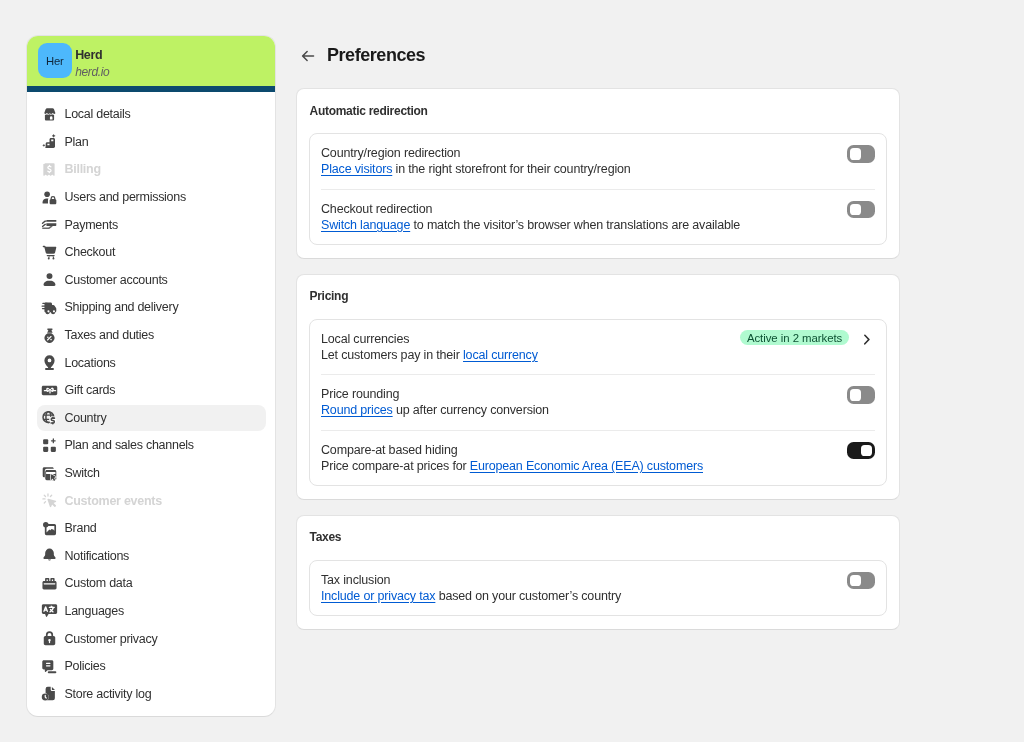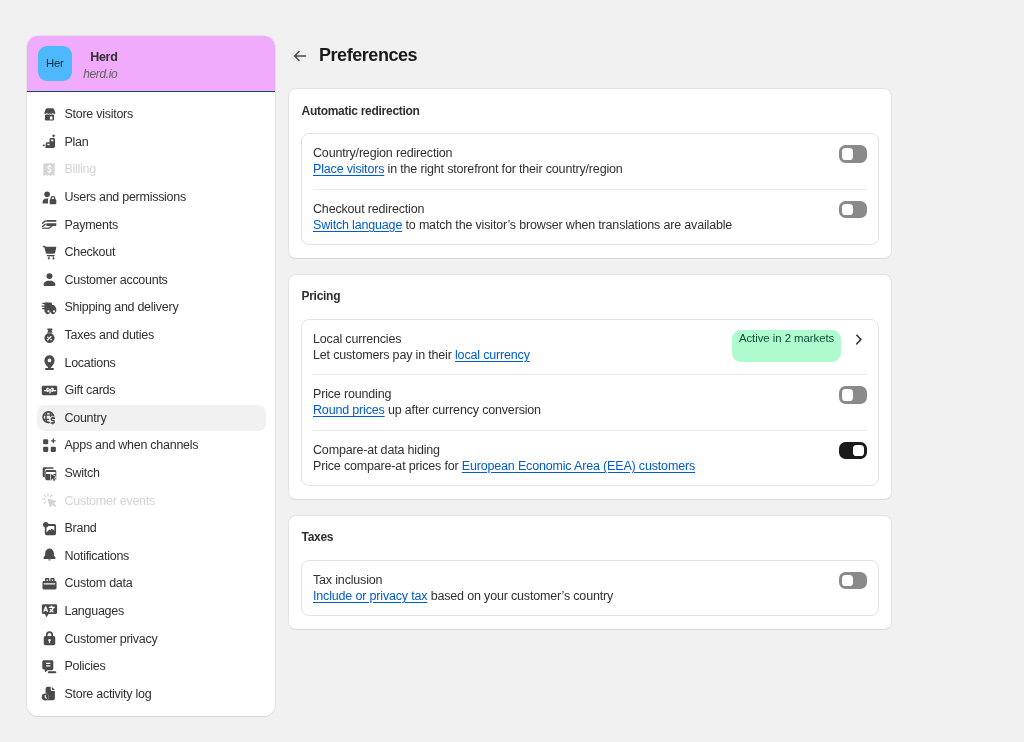--- a/index.html
+++ b/index.html
@@ -14,48 +14,48 @@
   }
   .page { position:relative; width:1024px; height:742px; }
 
   
   .sidebar {
     position:absolute; left:26px; top:35px; width:250px; height:682px;
     background:#fff; border:1px solid #e3e3e3; border-bottom-color:#dadada; border-radius:12px;
     overflow:hidden;
   }
   .store-header {
-    height:55.5px; background:#f0abfc; border-bottom:1px solid #0c4a6e;
+    height:55.5px; background:#bef264; border-bottom:6px solid #0c4a6e;
     display:flex; align-items:center; padding:0 0 0 10.6px;
   }
   .store-logo {
     width:34.6px; height:34.6px; border-radius:9px; background:#4db8fc;
     display:flex; align-items:center; justify-content:center;
     font-size:11.3px; letter-spacing:-0.2px; color:#10263a; flex:0 0 auto;
   }
-  .store-meta { margin-left:11px; padding-top:6px;text-align:right; }
+  .store-meta { margin-left:3px; padding-top:6px; }
   .store-name { font-size:12.5px; font-weight:bold; letter-spacing:-0.35px; color:#303030; line-height:14px; }
   .store-url { font-size:12px; letter-spacing:-0.35px; color:#616161; line-height:16px; margin-top:2px;font-style:italic; }
 
   .navlist { padding:9px 11px 0 11px; }
   .navitem {
     display:flex; align-items:center; height:27.6px; position:relative;
     padding-left:3px;
   }
   .navitem .hl { position:absolute; left:-1px; right:-2px; top:0.8px; height:25.8px; border-radius:8px; z-index:0; }
   .navitem .ico, .navitem .lbl { position:relative; z-index:1; }
   .navitem .ico { width:17px; height:17px; flex:0 0 auto; display:flex; align-items:center; justify-content:center; color:#4a4a4a; }
   .navitem .ico svg { display:block; }
   .navitem .lbl { font-size:12.5px; letter-spacing:-0.27px; color:#303030; margin-left:6.5px; }
   .navitem.active .hl { background:#f1f1f1; }
-  .navitem.disabled .lbl { color:#d4d4d4; }
+  .navitem.disabled .lbl { color:#d4d4d4;font-weight:bold; }
   .navitem.disabled .ico { color:#d4d4d4; }
 
   
-  .main { position:absolute; left:288px; top:40px; width:604px; }
+  .main { position:absolute; left:296px; top:40px; width:604px; }
   .page-title-row { display:flex; align-items:center; height:31px; margin-bottom:17px; }
   .back-btn { width:18px; height:18px; display:flex; align-items:center; justify-content:center; margin-left:3px; color:#4a4a4a; }
   .page-title { font-size:18px; font-weight:bold; letter-spacing:-0.45px; color:#1a1a1a; margin-left:10px; }
 
   .card {
     background:#fff; border:1px solid #e3e3e3; border-bottom-color:#dadada; border-radius:8px;
     padding:13.5px 12px 13px 12px; margin-bottom:14.5px;
   }
   .card-title { font-size:12px; font-weight:bold; letter-spacing:-0.28px; color:#303030; margin:0 0 14.5px 0.5px; line-height:16px; }
   .inner {
@@ -66,21 +66,21 @@
   .row-text { flex:1 1 auto; }
   .row-title { font-size:12.5px; letter-spacing:-0.17px; color:#303030; line-height:16px; }
   .row-sub { font-size:12.5px; letter-spacing:-0.17px; color:#303030; line-height:16px; }
   .row-sub a { color:#005bd3; text-decoration:underline; text-underline-offset:1.5px; }
 
   .toggle { width:28px; height:17.4px; border-radius:6.5px; background:#8a8a8a; position:relative; flex:0 0 auto; }
   .toggle .knob { position:absolute; width:11.4px; height:11.2px; border-radius:3.6px; background:#fff; top:3.1px; left:3.1px; }
   .toggle.on { background:#1a1a1a; }
   .toggle.on .knob { left:13.5px; }
 
-  .badge { background:#b0fad0; color:#0c5132; font-size:11.4px; letter-spacing:-0.05px; border-radius:9px; padding:0 6.8px; height:32px; line-height:16.8px; display:inline-block; margin-top:-1px; }
+  .badge { background:#b0fad0; color:#0c5132; font-size:11.4px; letter-spacing:-0.05px; border-radius:9px; padding:0 6.8px; height:15px; line-height:16.8px; display:inline-block; margin-top:-1px; }
   .chev { margin-left:9px; width:17px; height:17px; display:flex; align-items:center; justify-content:center; color:#303030; }
 
 </style>
 </head>
 <body>
 
 <div class="page">
 
   <div class="sidebar">
     <div class="store-header">
@@ -92,21 +92,21 @@
     </div>
     <div class="navlist">
     <div class="navitem">
       <span class="hl"></span>
       <span class="ico">
             <svg viewBox="0 0 20 20" width="17" height="17">
               <path fill="currentColor" d="M6.4 2.6h7.2c.76 0 1.44.47 1.7 1.18l1.5 4.09c.2.56-.1 1.18-.68 1.33a2.13 2.13 0 0 1-2.27-.86 2.1 2.1 0 0 1-1.75.96c-.7 0-1.33-.35-1.72-.9a2.07 2.07 0 0 1-1.72.9c-.71 0-1.35-.38-1.74-.96a2.13 2.13 0 0 1-2.28.86 1.07 1.07 0 0 1-.68-1.33l1.5-4.09c.26-.71.94-1.18 1.7-1.18Z"></path>
               <path fill="currentColor" fill-rule="evenodd" d="M4.6 10.25v5.25c0 .83.67 1.5 1.5 1.5h7.8c.83 0 1.5-.67 1.5-1.5v-5.25a3.1 3.1 0 0 1-2.22-.57 3.1 3.1 0 0 1-3.18.05 3.1 3.1 0 0 1-3.18-.05 3.1 3.1 0 0 1-2.22.57Zm7.4 1.75a1.5 1.5 0 0 0-1.5 1.5v2.5h3v-2.5a1.5 1.5 0 0 0-1.5-1.5Z"></path>
             </svg>
           </span>
-      <span class="lbl">Store visitors</span>
+      <span class="lbl">Local details</span>
     </div>
     <div class="navitem">
       <span class="hl"></span>
       <span class="ico">
             <svg viewBox="0 0 20 20" width="17" height="17">
               <path fill="currentColor" d="M14.55 1.6c.12-.3.54-.3.66 0l.35.9c.4.1.1.16.18.2l.9.34c.3.12.3.54 0 .66l-.9.35a.34.34 0 0 0-.18.19l-.35.9a.35.35 0 0 1-.66 0l-.35-.9a.34.34 0 0 0-.18-.19l-.9-.35a.35.35 0 0 1 0-.66l.9-.35c.08-.3.15-.1.18-.19l.35-.9Z"></path>
               <path fill="currentColor" d="M3.12 13.1c.1-.24.44-.24.54 0l.28.72c.3.07.8.13.15.16l.72.28a.29.29 0 0 1 0 .54l-.72.28a.29.29 0 0 0-.15.15l-.28.73a.29.29 0 0 1-.54 0l-.28-.73a.29.29 0 0 0-.15-.15l-.73-.28a.29.29 0 0 1 0-.54l.73-.28a.29.29 0 0 0 .15-.16l.28-.72Z"></path>
               <path fill="currentColor" fill-rule="evenodd" d="M11.75 6h3c.97 0 1.75.78 1.75 1.75v8c0 .97-.78 1.75-1.75 1.75h-9a.75.75 0 0 1 0-1.5h-.25v-3.25c0-.97.78-1.75 1.75-1.75h2.75v-3.25c0-.97.78-1.75 1.75-1.75Zm.25 1.75h2.5v2h-2.5v-2Zm-4.5 4.75h2.5v2h-2.5v-2Z"></path>
             </svg>
           </span>
@@ -229,21 +229,21 @@
     <div class="navitem">
       <span class="hl"></span>
       <span class="ico">
             <svg viewBox="0 0 20 20" width="17" height="17">
               <rect fill="currentColor" x="2.5" y="2.5" width="6" height="6" rx="1.2"></rect>
               <rect fill="currentColor" x="2.5" y="11.5" width="6" height="6" rx="1.2"></rect>
               <rect fill="currentColor" x="11.5" y="11.5" width="6" height="6" rx="1.2"></rect>
               <path fill="currentColor" d="M14.5 1.6a.75.75 0 0 1 .75.75v1.4h1.4a.75.75 0 0 1 0 1.5h-1.4v1.4a.75.75 0 0 1-1.5 0v-1.4h-1.4a.75.75 0 0 1 0-1.5h1.4v-1.4a.75.75 0 0 1 .75-.75Z"></path>
             </svg>
           </span>
-      <span class="lbl">Apps and when channels</span>
+      <span class="lbl">Plan and sales channels</span>
     </div>
     <div class="navitem">
       <span class="hl"></span>
       <span class="ico">
             <svg viewBox="0 0 20 20" width="17" height="17">
               <path fill="currentColor" d="M2 4.2c0-.94.76-1.7 1.7-1.7h9.6c.94 0 1.7.76 1.7 1.7v.3h-8.3c-1.22 0-2.2.98-2.2 2.2v7.8h-.8a1.7 1.7 0 0 1-1.7-1.7v-8.6Z"></path>
               <path fill="currentColor" fill-rule="evenodd" d="M6.7 6h9.6c.94 0 1.7.76 1.7 1.7v8.6c0 .94-.76 1.7-1.7 1.7h-9.6a1.7 1.7 0 0 1-1.7-1.7v-8.6c0-.94.76-1.7 1.7-1.7Zm-.7 2.3h11v2.2h-11v-2.2Z"></path>
               <path fill="none" stroke="#fff" stroke-width="1.6" stroke-linejoin="round" d="M12.72 11.04a.68.68 0 0 0-1.02.59v5.07c0 .65.82.93 1.21.4l.85-1.14 1.2 2.44c.13.26.44.36.69.23l.72-.4c.25-.13.34-.44.21-.7l-1.2-2.4 1.46-.3c.61-.13.73-.94.18-1.22l-4.3-2.57Z"></path>
               <path fill="currentColor" d="M12.72 11.04a.68.68 0 0 0-1.02.59v5.07c0 .65.82.93 1.21.4l.85-1.14 1.2 2.44c.13.26.44.36.69.23l.72-.4c.25-.13.34-.44.21-.7l-1.2-2.4 1.46-.3c.61-.13.73-.94.18-1.22l-4.3-2.57Z"></path>
             </svg>
@@ -390,21 +390,21 @@
           <div class="row-text">
             <div class="row-title">Price rounding</div>
             <div class="row-sub"><a href="#">Round prices</a><span> up after currency conversion</span></div>
           </div>
           <div class="toggle">
               <span class="knob"></span>
             </div>
         </div>
         <div class="row">
           <div class="row-text">
-            <div class="row-title">Compare-at data hiding</div>
+            <div class="row-title">Compare-at based hiding</div>
             <div class="row-sub"><span>Price compare-at prices for </span><a href="#">European Economic Area (EEA) customers</a></div>
           </div>
           <div class="toggle on">
               <span class="knob"></span>
             </div>
         </div>
       </div>
     </div>
     <div class="card">
       <div class="card-title">Taxes</div>

